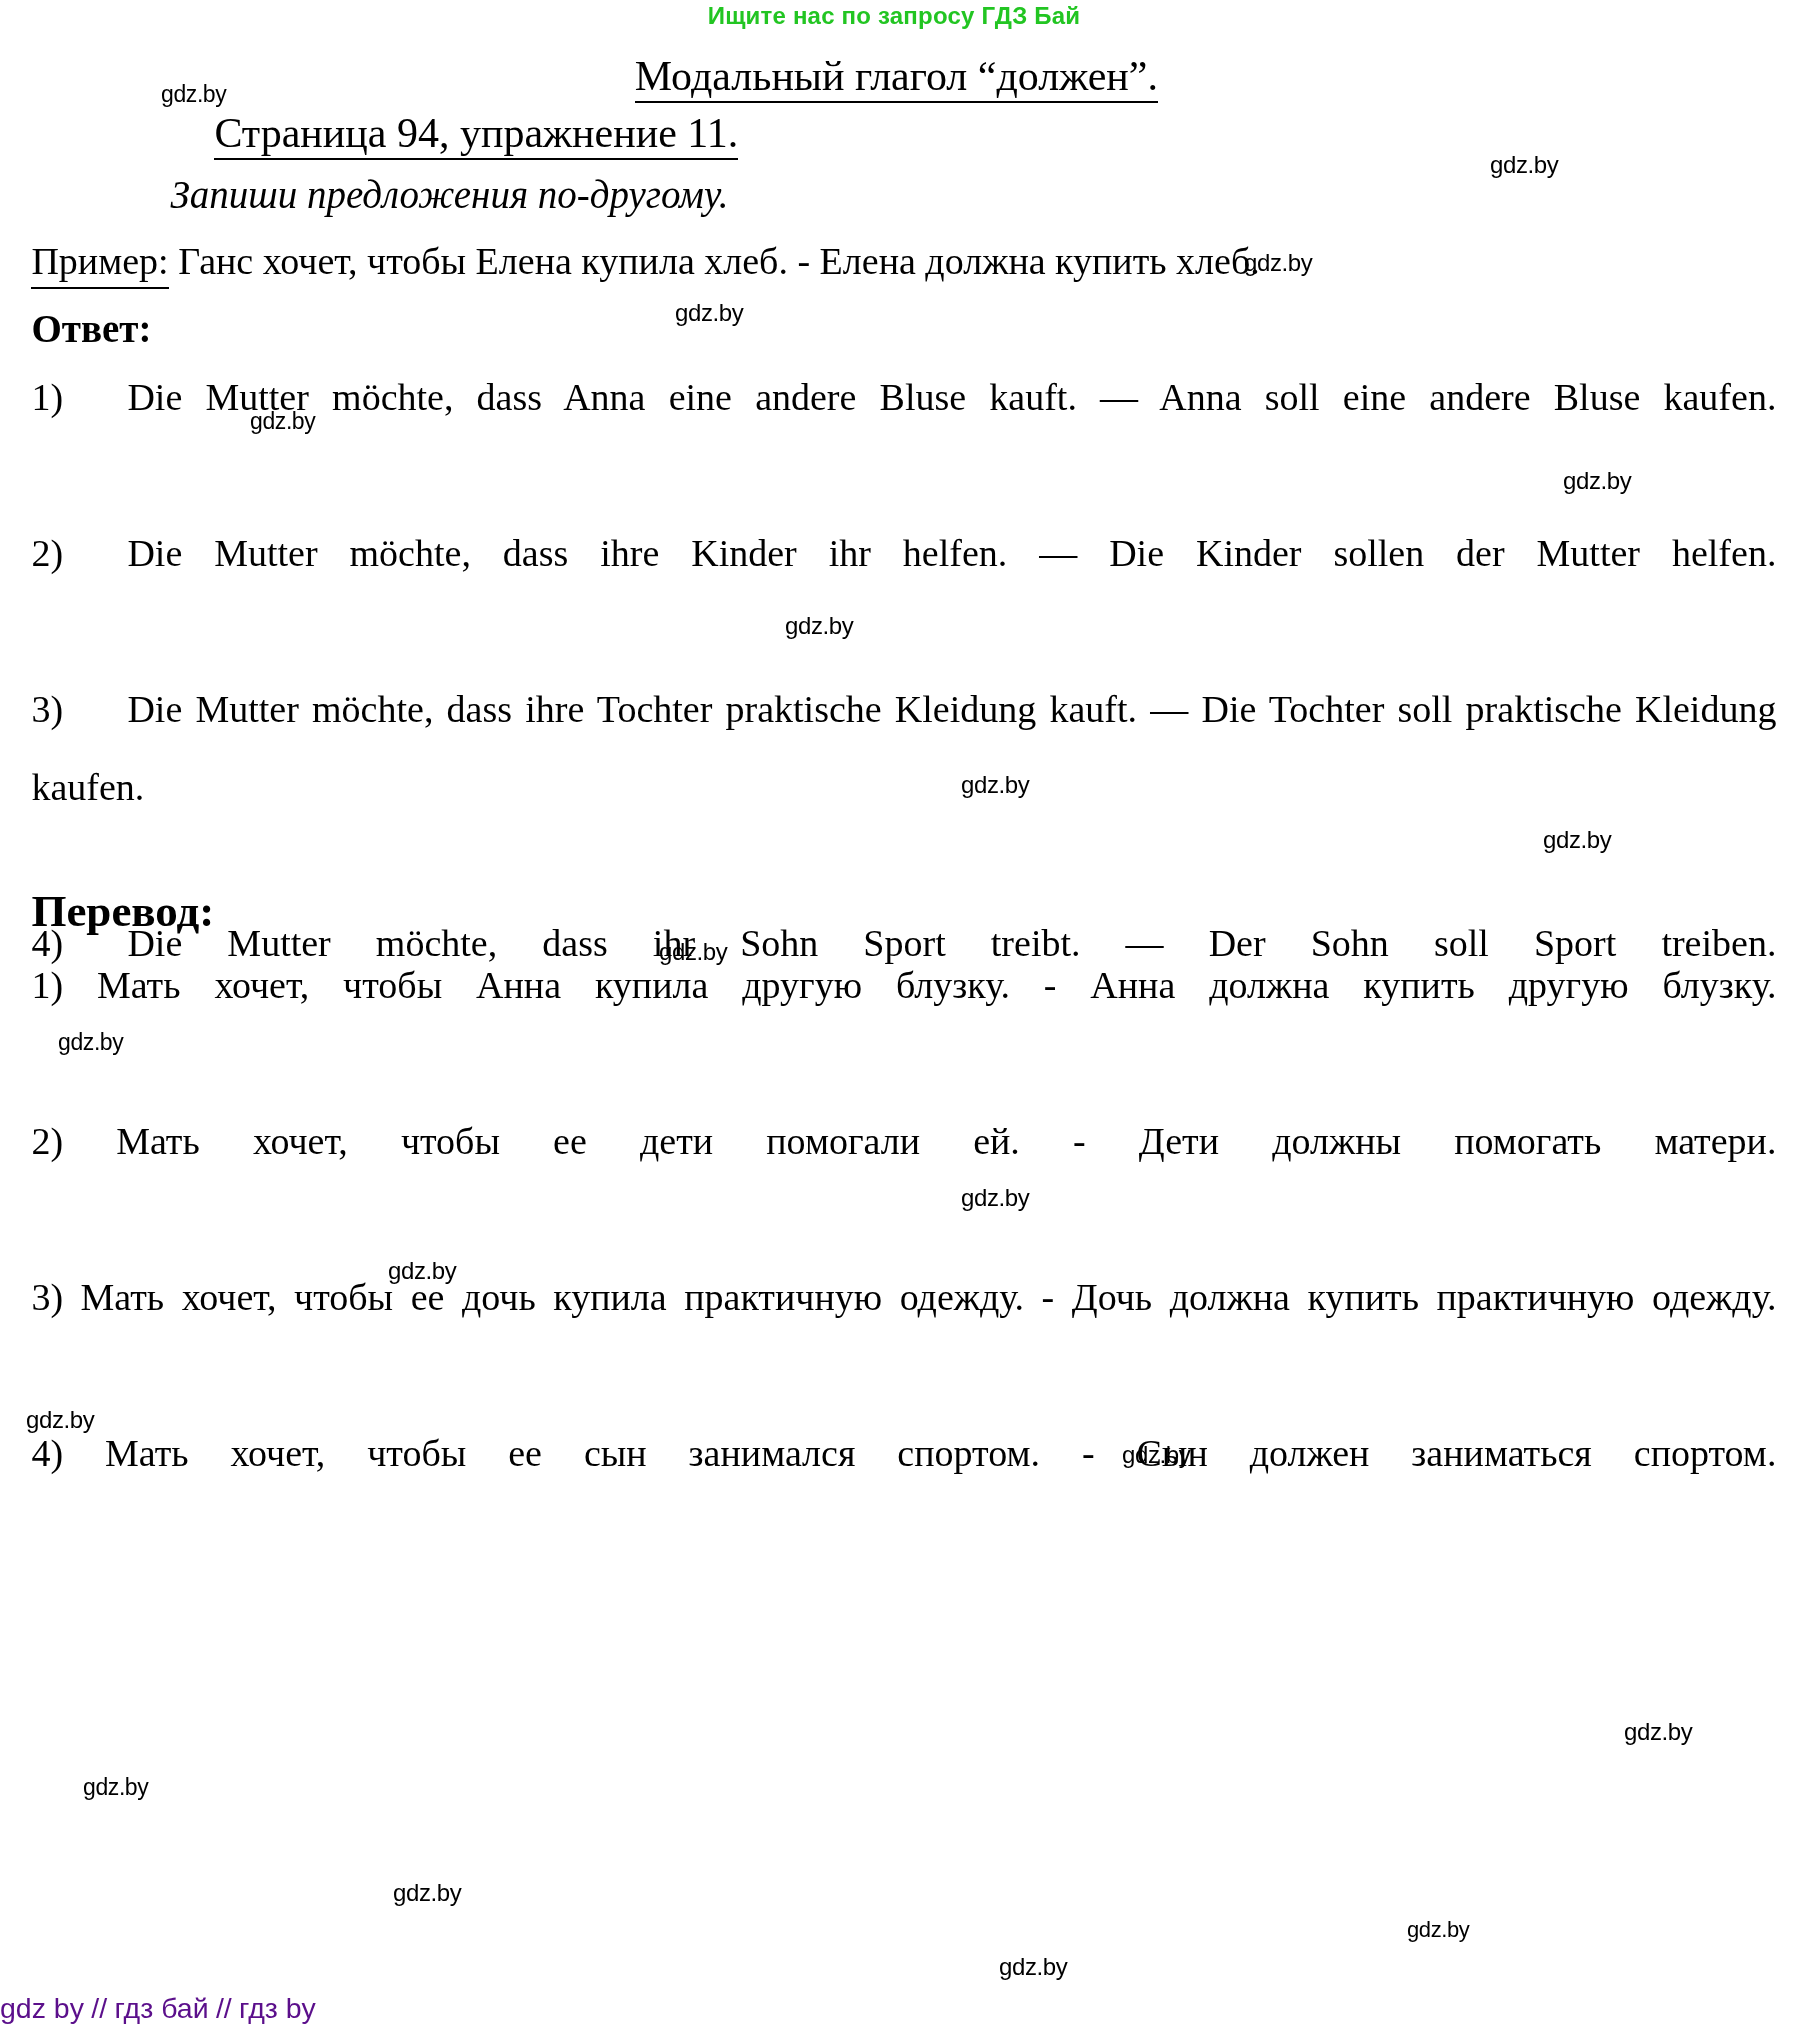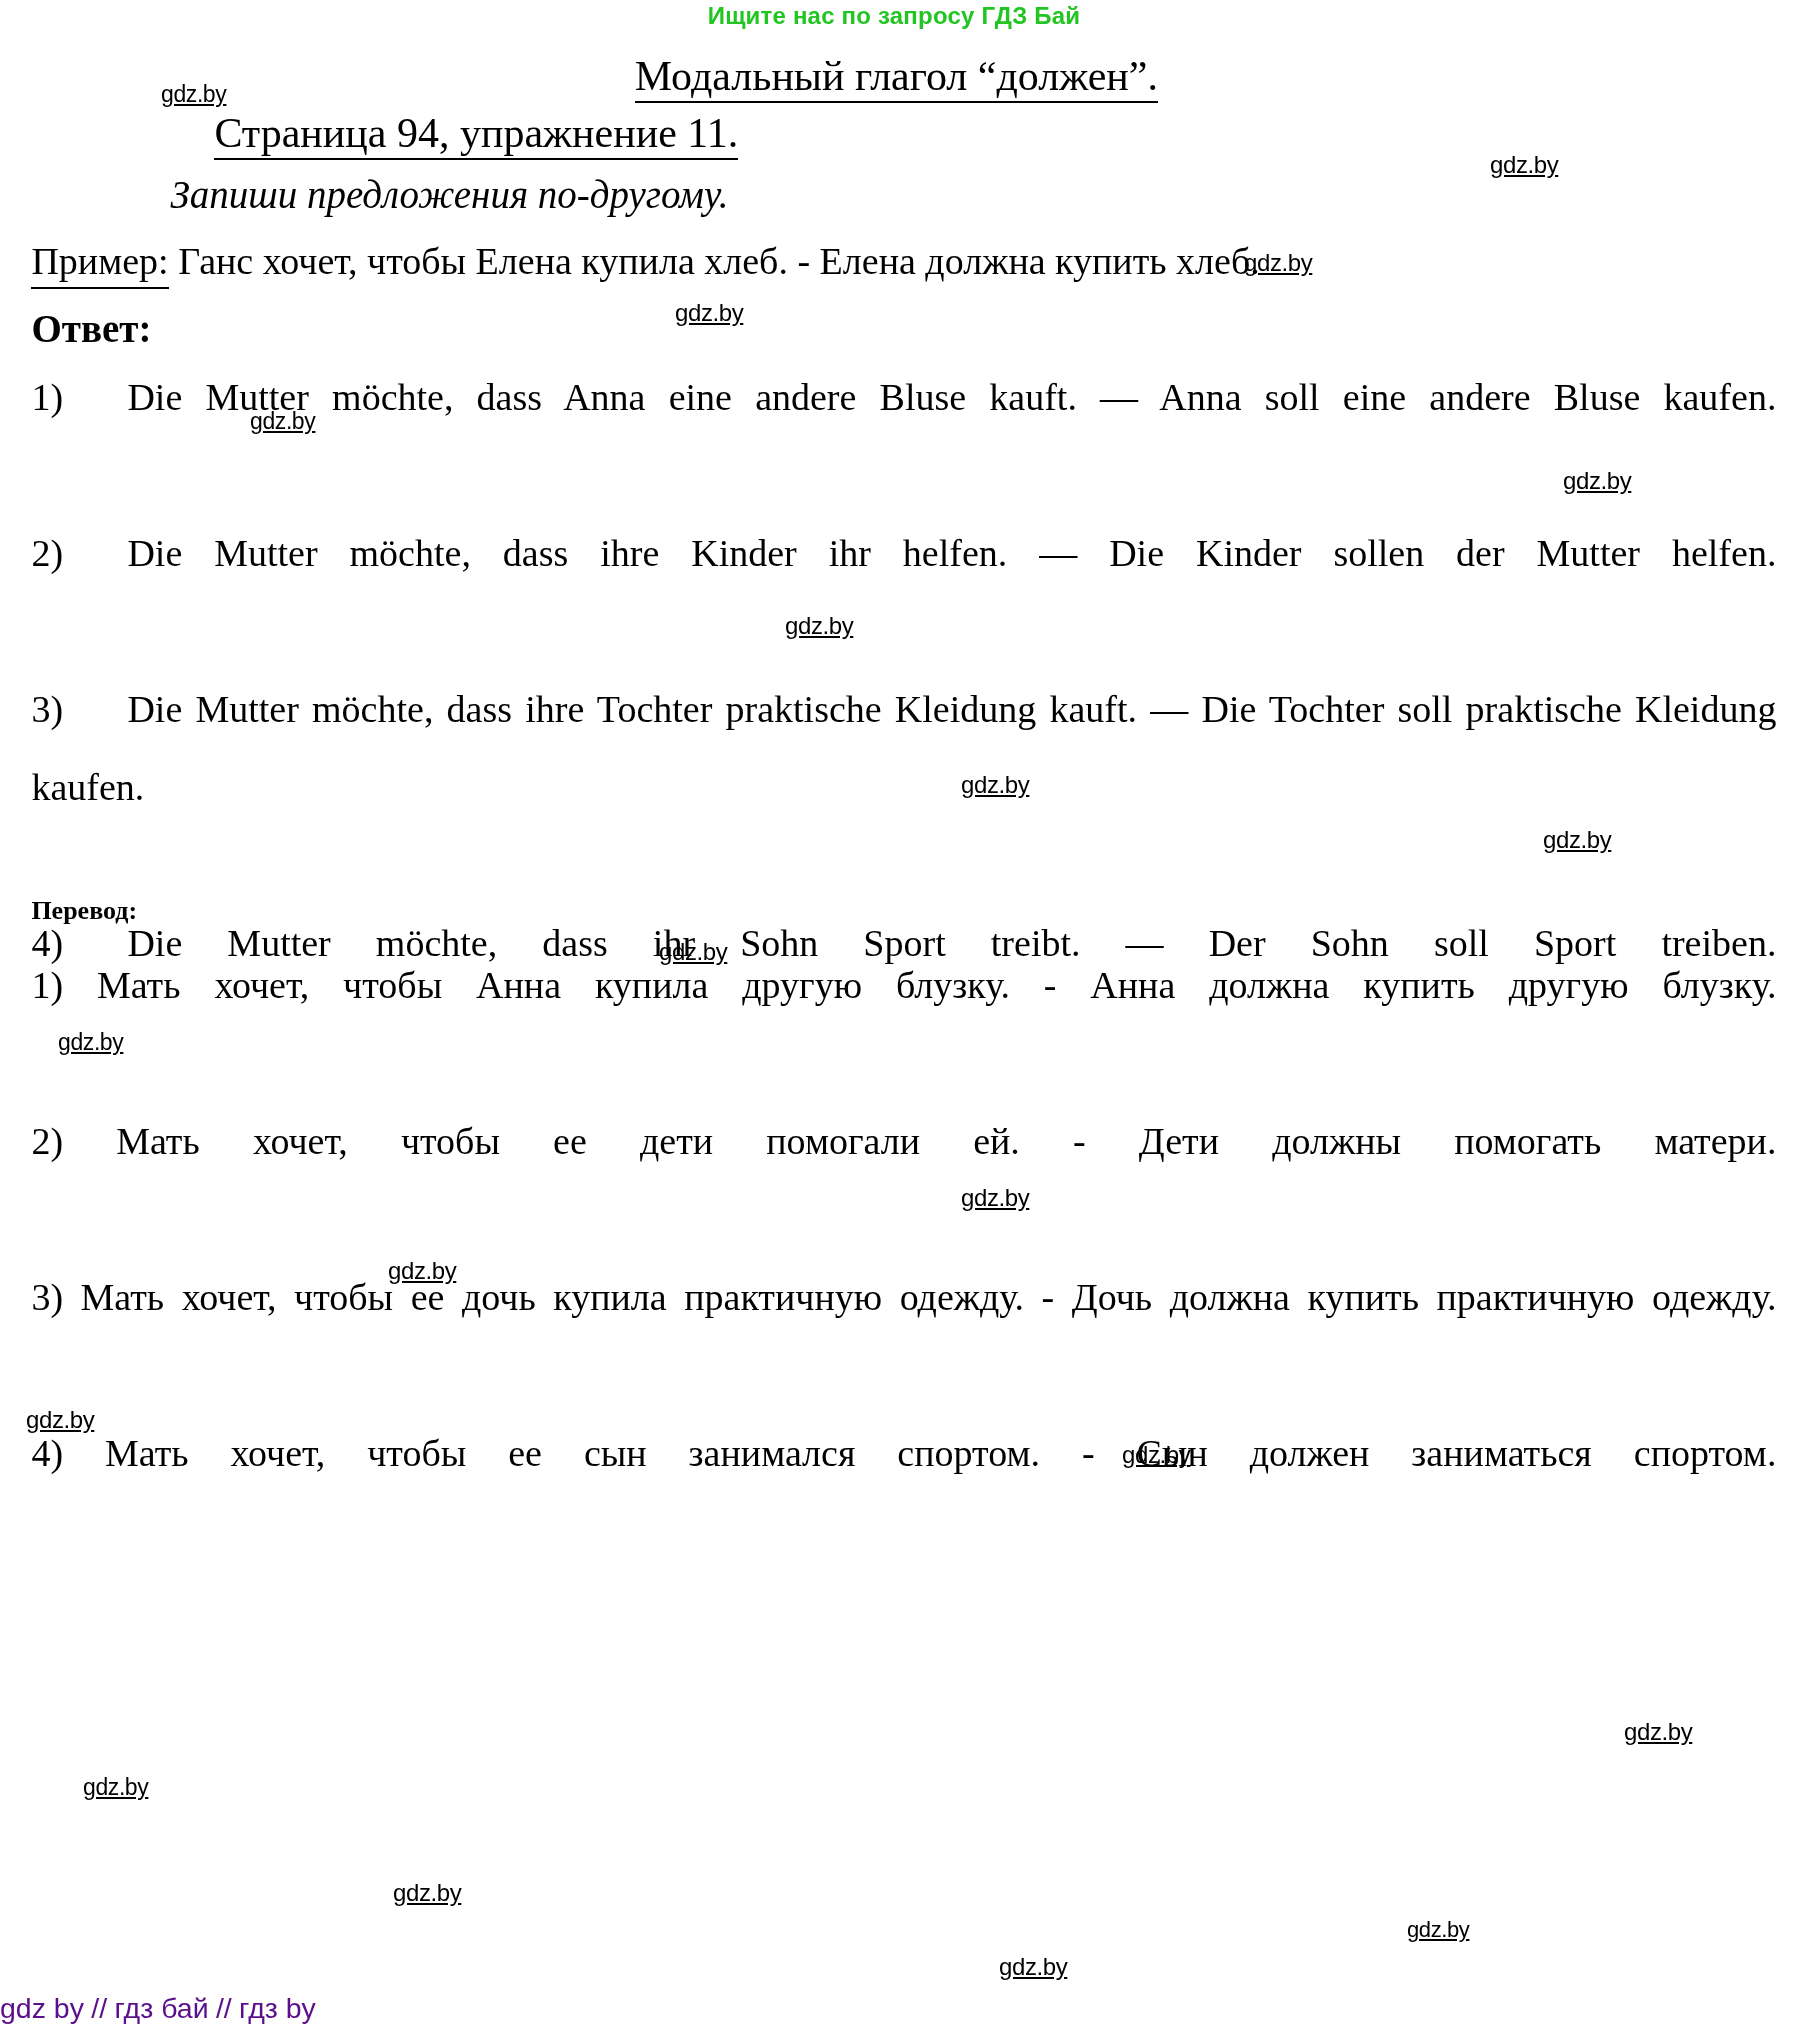--- a/index.html
+++ b/index.html
@@ -37,21 +37,20 @@
   
   .wm {
     position: absolute;
     font-family: "Liberation Sans", "DejaVu Sans", sans-serif;
     font-size: 23px;
     line-height: 26px;
     color: #000000;
     white-space: nowrap;
     letter-spacing: -0.4px;
     pointer-events: none;
-    text-decoration: underline;
   }
 
   
   .doc {
     position: absolute;
     left: 18.4px;
     top: 0px;
     width: 1756px;
   }
 
@@ -105,21 +104,21 @@
     font-size: 39px;
     line-height: 50px;
     font-weight: 700;
     margin-top: 6px;
   }
 
   .label-translation {
     position: absolute;
     top: 886px;
     left: 13px;
-    font-size: 26px;
+    font-size: 45px;
     line-height: 50px;
     font-weight: 700;
   }
 
   
   .answers {
     position: absolute;
     top: 358px;
     left: 13px;
     width: 1745px;

